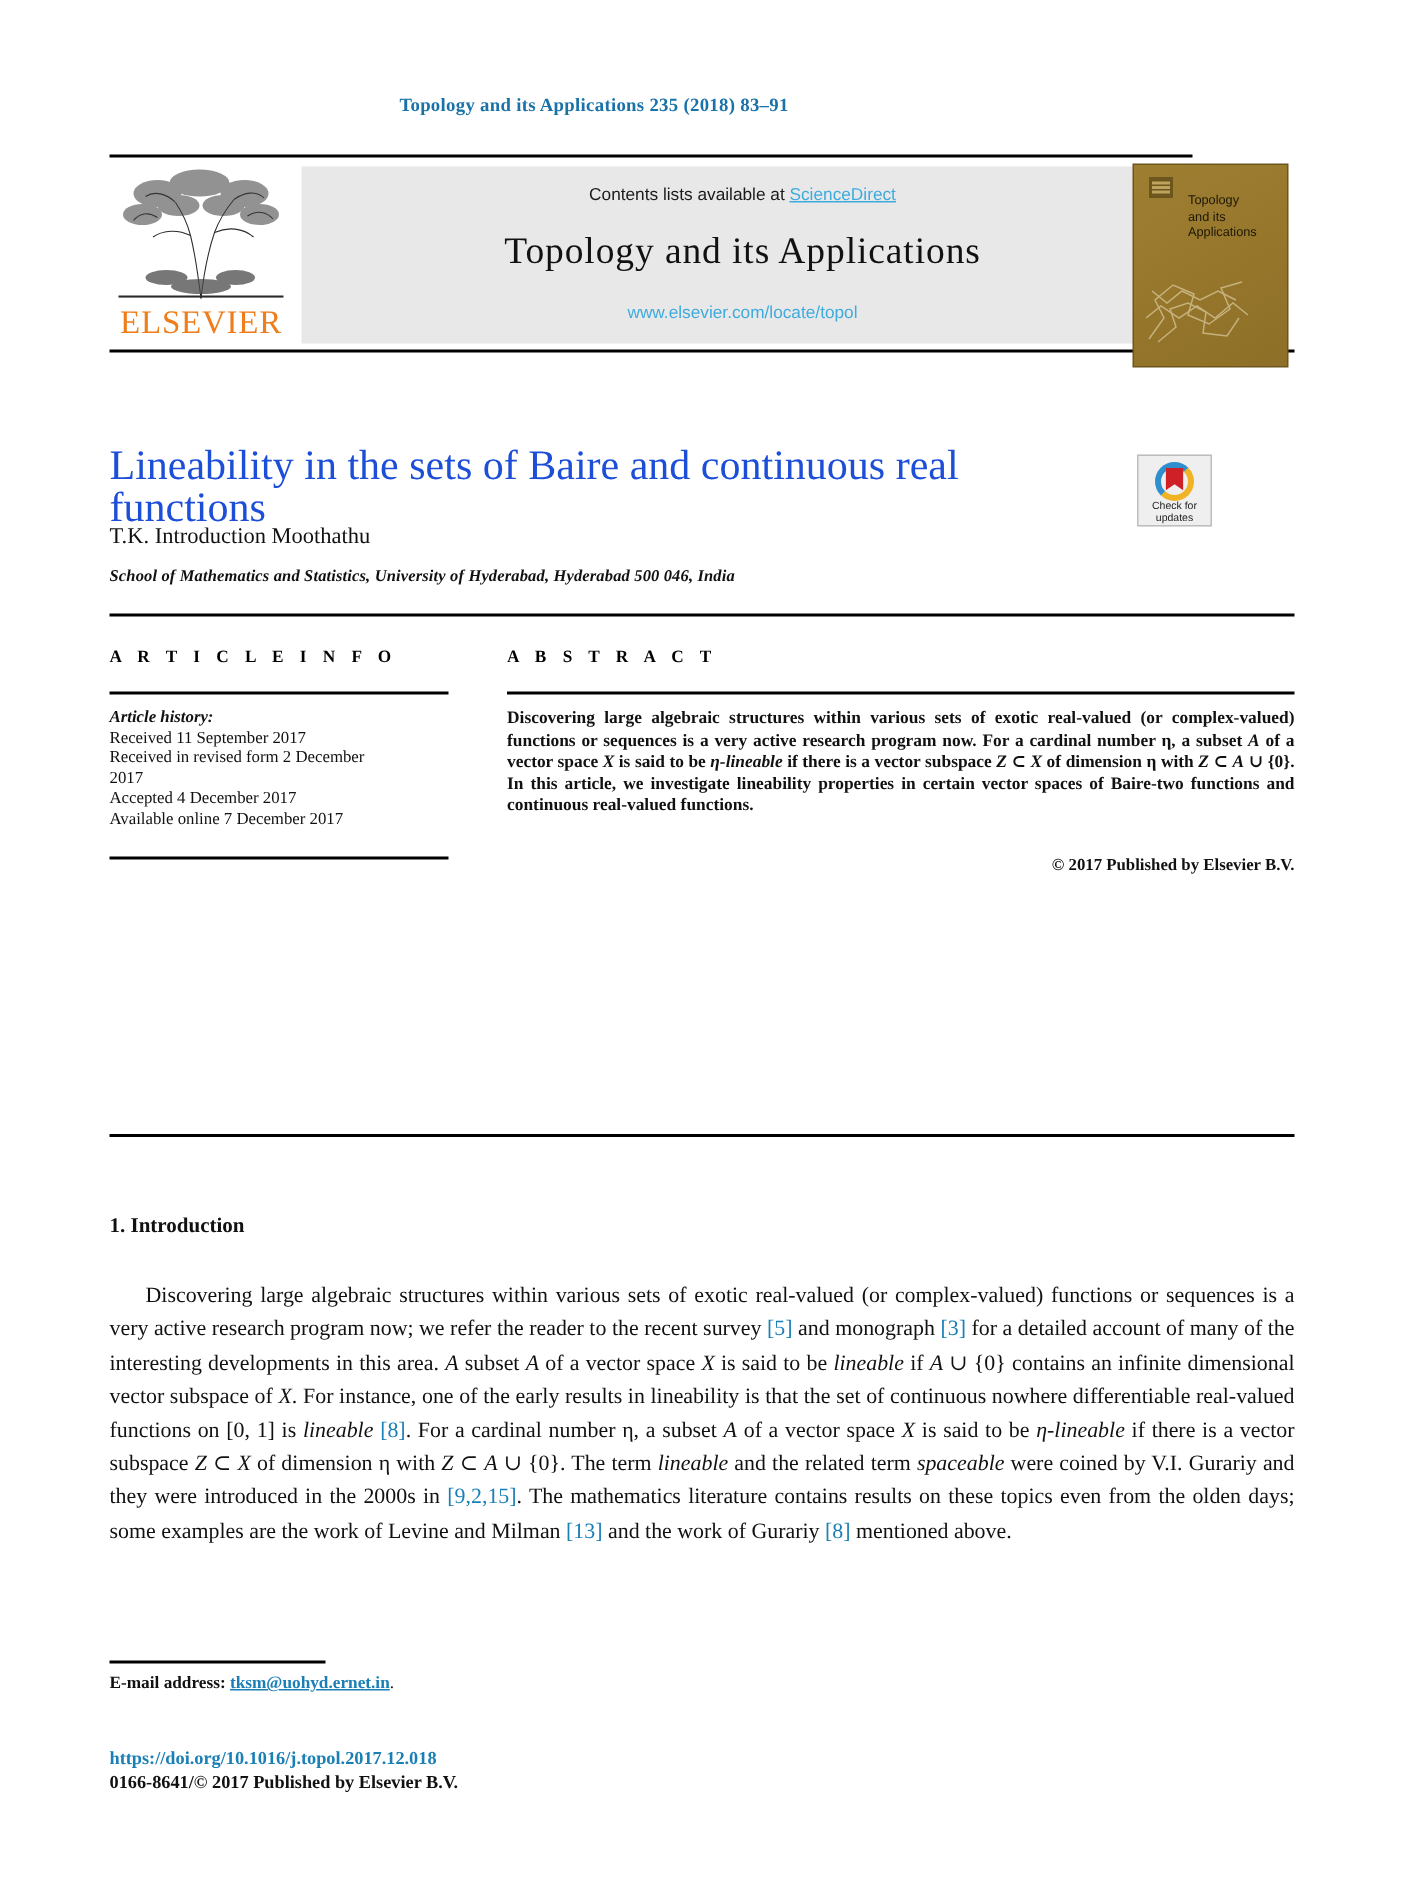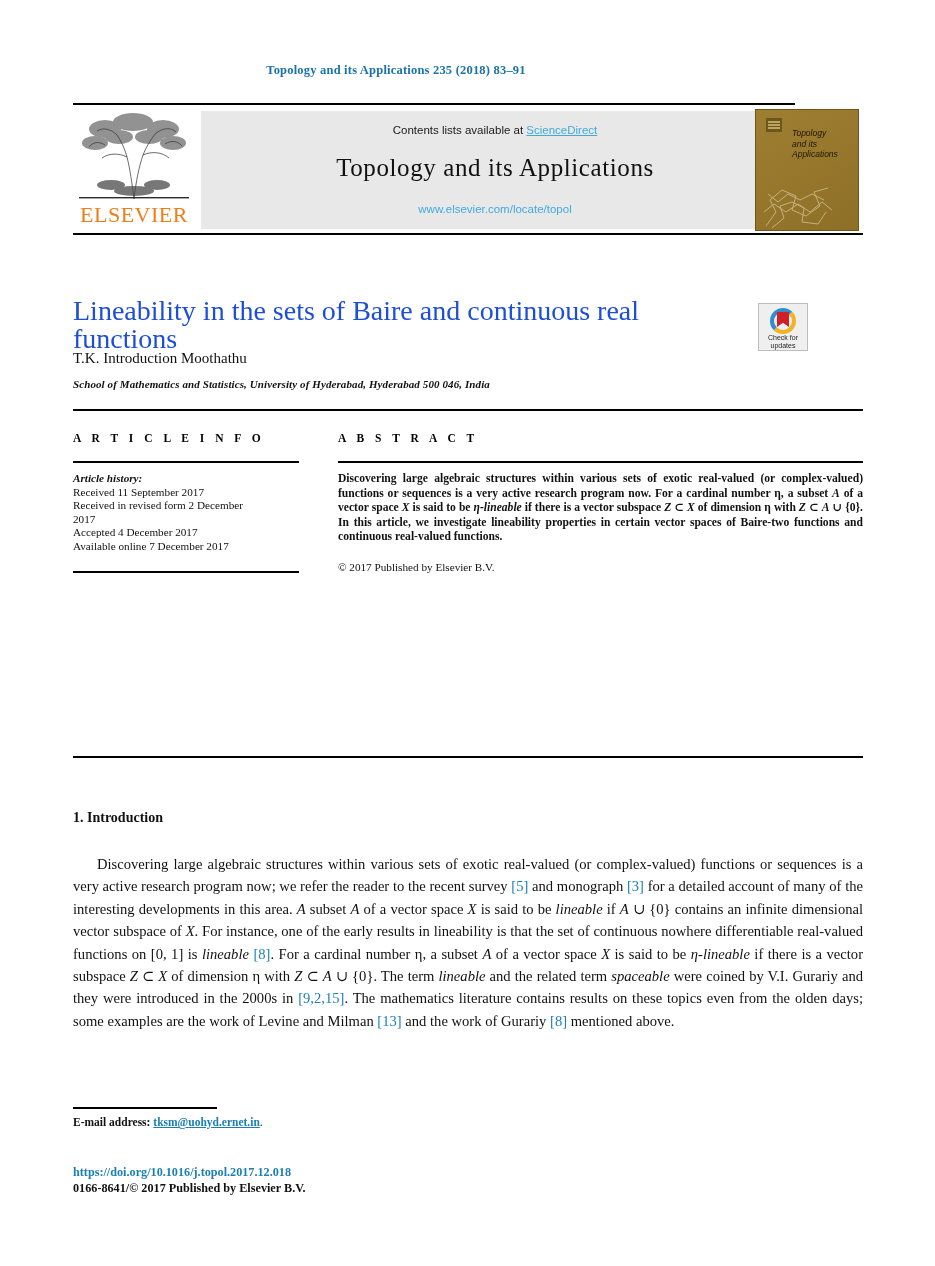--- a/index.html
+++ b/index.html
@@ -117,27 +117,26 @@
     text-align: center;
     font-family: Liberation Sans, sans-serif;
     font-size: 11.5px;
     color: #3fabdd;
   }
 
   .cover {
     position: absolute;
     left: 682px; top: 6px;
     width: 104px;
-    height: 122px;
+    height: 136px;
     background: #9c7b2e;
     background: linear-gradient(150deg,#9e7f32 0%,#95762b 55%,#8d6f27 100%);
     border: 1px solid #6d561c;
     box-sizing: border-box;
     overflow: hidden;
-    font-style: italic;
   }
   .cover-mark {
     position: absolute;
     left: 10px; top: 8px;
     width: 16px; height: 14px;
     background: #5d4a17;
     opacity: .75;
   }
   .cover-mark i {
     position:absolute; left:2px; right:2px; height:2px; background:#c9b06c;
@@ -268,23 +267,24 @@
   .info-gap { height: 15px; }
 
   .abstract-body {
     font-size: 11.6px;
     line-height: 14.6px;
     text-align: justify;
     color: #111;
     font-weight: 600;
   }
   .abstract-copy {
-    margin-top: 16px;
+    margin-top: 26px;
+    text-align: right;
     font-size: 11.2px;
-    font-weight: 400;
+    font-weight: 700;
     color: #111;
   }
   .rule-under-abs {
     position: absolute;
     left: 73px; top: 756px;
     width: 790px; height: 2px;
     background: #000;
   }
 
   

